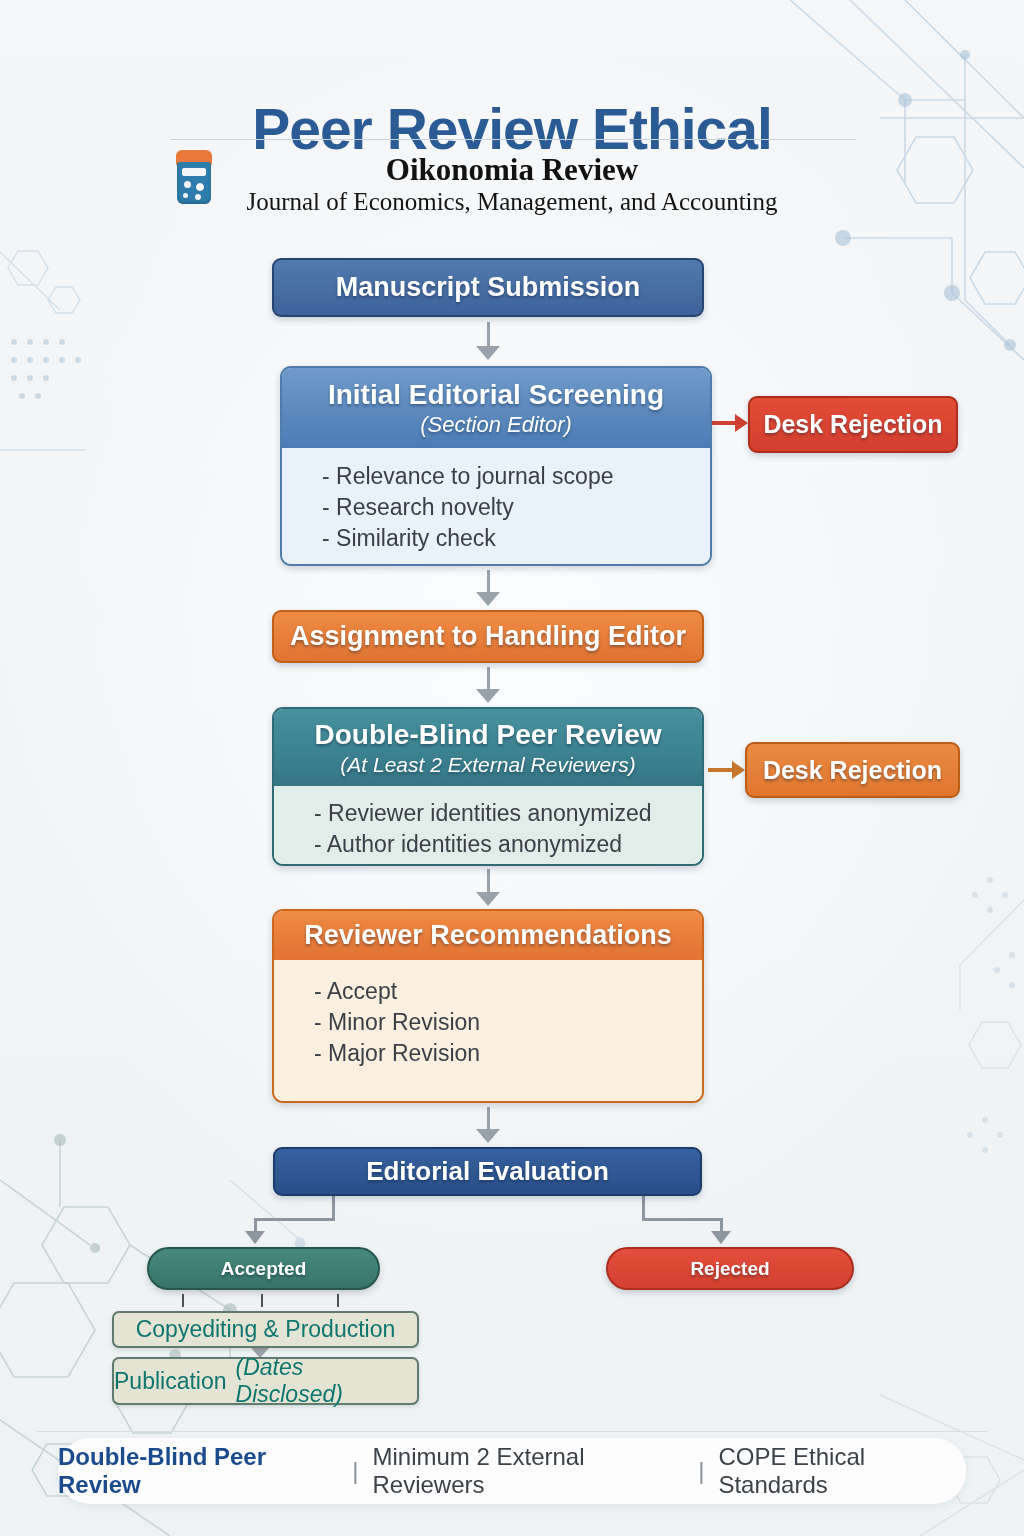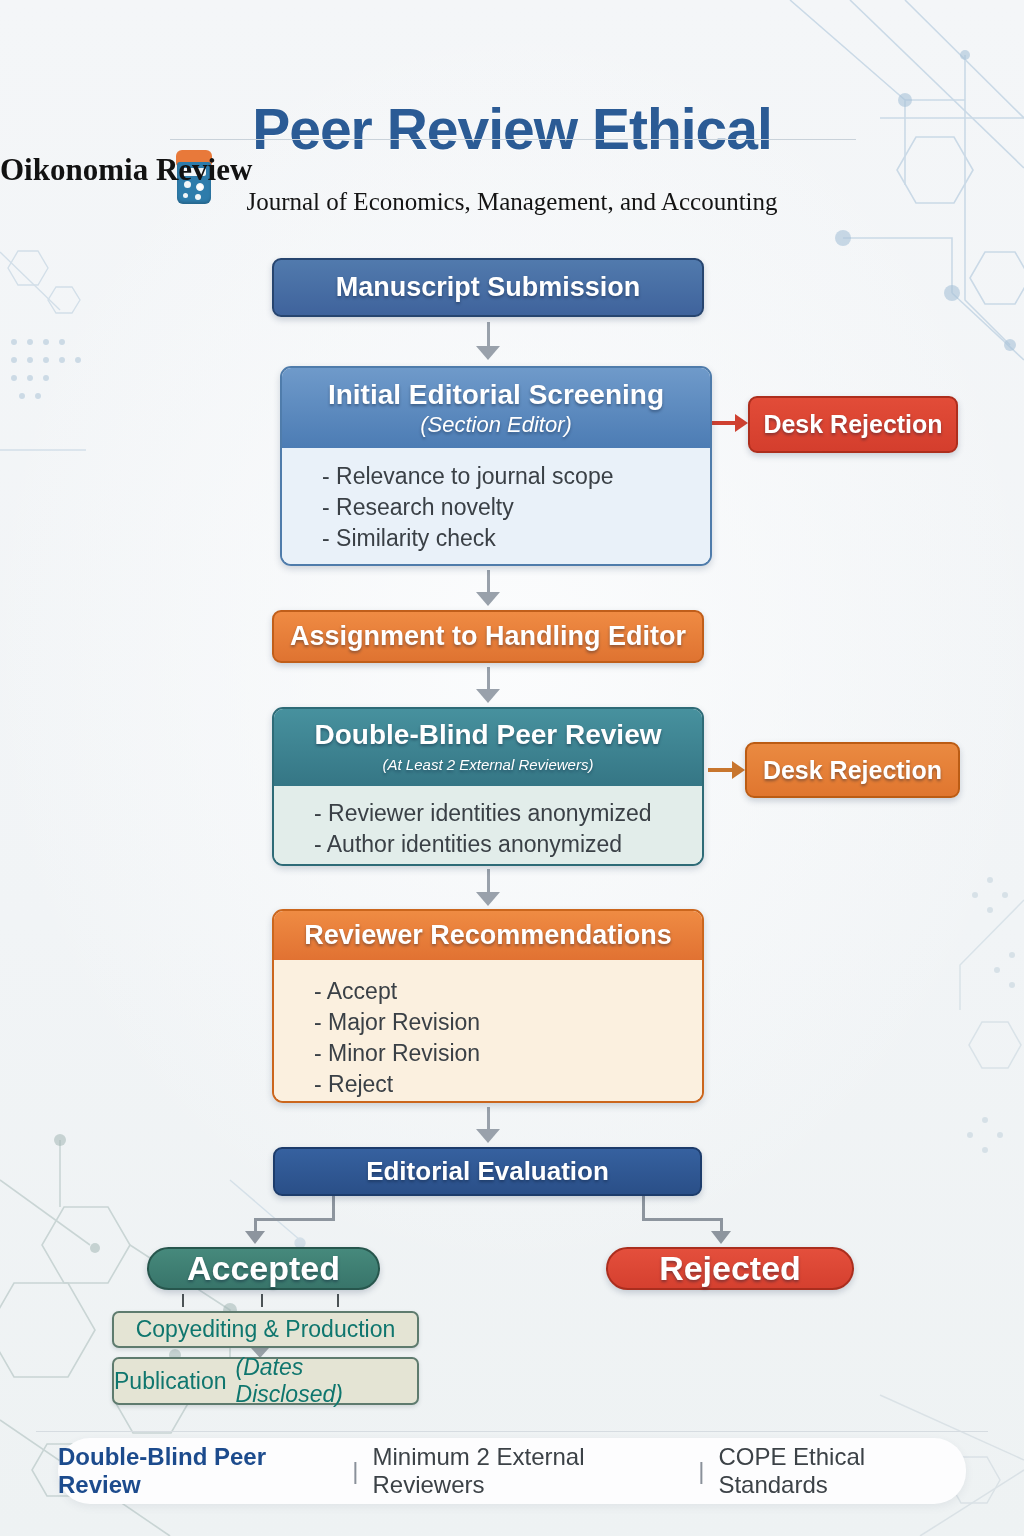--- a/index.html
+++ b/index.html
@@ -22,42 +22,42 @@
   .logo{position:absolute; left:176px; top:150px; width:36px; height:54px; z-index:2;}
   .logo .top{position:absolute; left:0; top:0; width:36px; height:16px; background:#e8793a; border-radius:6px 6px 3px 3px;}
   .logo .body{position:absolute; left:1px; top:12px; width:34px; height:42px; background:#2e7cab; border-radius:3px 3px 6px 6px; box-shadow:inset 0 -2px 3px rgba(0,0,0,.18);}
   .logo .screen{position:absolute; left:6px; top:18px; width:24px; height:8px; background:#f2f6f8; border-radius:2px;}
   .logo .k1,.logo .k2,.logo .k3,.logo .k4{position:absolute; background:#f2f6f8; border-radius:50%;}
   .logo .k1{left:8px; top:31px; width:7px; height:7px;}
   .logo .k2{left:20px; top:33px; width:8px; height:8px; background:#fff; border:1.5px solid #f2f6f8; box-sizing:border-box;}
   .logo .k3{left:7px; top:43px; width:5px; height:5px;}
   .logo .k4{left:19px; top:44px; width:6px; height:6px;}
   .journal-name{
-    position:absolute; left:0; top:152px; width:1024px; text-align:left; z-index:2;
+    position:absolute; left:0; top:152px; width:1024px; text-align:center; z-index:2;
     font-family:"Liberation Serif", serif; font-size:31px; font-weight:bold; color:#121212;
   }
   .journal-tagline{
     position:absolute; left:0; top:188px; width:1024px; text-align:center; z-index:2;
     font-family:"Liberation Serif", serif; font-size:25px; color:#141414;
   }
 
   
   .solid-box{
     position:absolute; z-index:2; display:flex; align-items:center; justify-content:center;
     color:#fff; font-weight:bold; border-radius:9px;
     text-shadow:0 2px 3px rgba(10,25,50,.4);
     box-shadow:0 3px 6px rgba(40,60,90,.22);
     box-sizing:border-box;
   }
   .step-blue{background:linear-gradient(180deg,#517aad 0%,#3f639c 100%); border:2px solid #27456f; font-size:27px;}
   .step-orange{background:linear-gradient(180deg,#ef8b43 0%,#df7331 100%); border:2px solid #c05e1a; font-size:27px;}
   .step-dkblue{background:linear-gradient(180deg,#36619f 0%,#2a4f88 100%); border:2px solid #1d3c6b; font-size:26px;}
   .reject-red{background:linear-gradient(180deg,#e24c38 0%,#d43e2d 100%); border:2px solid #ad2e1d; font-size:25px;}
   .reject-orange{background:linear-gradient(180deg,#ea8a41 0%,#e0762f 100%); border:2px solid #bb5c14; font-size:25px;}
-  .pill{border-radius:22px; font-size:34px;}
+  .pill{border-radius:22px; font-size:19px;}
   .pill-green{background:linear-gradient(180deg,#46897c 0%,#38756a 100%); border:2px solid #27564d;}
   .pill-red{background:linear-gradient(180deg,#e44f3c 0%,#d5402f 100%); border:2px solid #aa2e1e;}
 
   .panel{
     position:absolute; z-index:2; border-radius:11px; overflow:hidden;
     box-shadow:0 3px 7px rgba(40,60,90,.2); box-sizing:border-box;
   }
   .panel .phead{
     display:flex; flex-direction:column; align-items:center; justify-content:center;
     color:#fff; text-shadow:0 2px 3px rgba(10,25,50,.4);
@@ -257,21 +257,21 @@
   </div>
 
   <div class="varrow" style="left:475px; top:667px; height:36px;">
     <div class="vstem"></div>
       <div class="vhead"></div>
   </div>
 
   <div class="panel panel-teal" style="left:272px; top:707px; width:432px; height:159px;">
     <div class="phead" style="height:77px;">
       <div class="ptitle">Double-Blind Peer Review</div>
-      <div class="psub" style="font-size:15px;font-style:italic;">(At Least 2 External Reviewers)</div>
+      <div class="psub" style="font-size:21px;font-style:italic;">(At Least 2 External Reviewers)</div>
     </div>
     <div class="pbody" style="height:82px; padding-top:12px;">
       <div class="item">- Reviewer identities anonymized</div>
       <div class="item">- Author identities anonymized</div>
     </div>
   </div>
 
   <div class="harrow orng" style="left:708px; top:761px; width:37px;">
     <div class="hstem"></div>
       <div class="hhead"></div>
@@ -284,23 +284,22 @@
     <div class="vstem"></div>
       <div class="vhead"></div>
   </div>
 
   <div class="panel panel-orange" style="left:272px; top:909px; width:432px; height:194px;">
     <div class="phead" style="height:49px;">
       <div class="ptitle" style="font-size:27px;">Reviewer Recommendations</div>
     </div>
     <div class="pbody" style="height:145px; padding-top:16px;">
       <div class="item">- Accept</div>
+      <div class="item">- Minor Revision</div>
       <div class="item">- Major Revision</div>
-      <div class="item">- Minor Revision</div>
-      <div class="item">- Reject</div>
     </div>
   </div>
 
   <div class="varrow" style="left:475px; top:1107px; height:36px;">
     <div class="vstem"></div>
       <div class="vhead"></div>
   </div>
 
   <div class="solid-box step-dkblue" style="left:273px; top:1147px; width:429px; height:49px;">
     <span>Editorial Evaluation</span>

